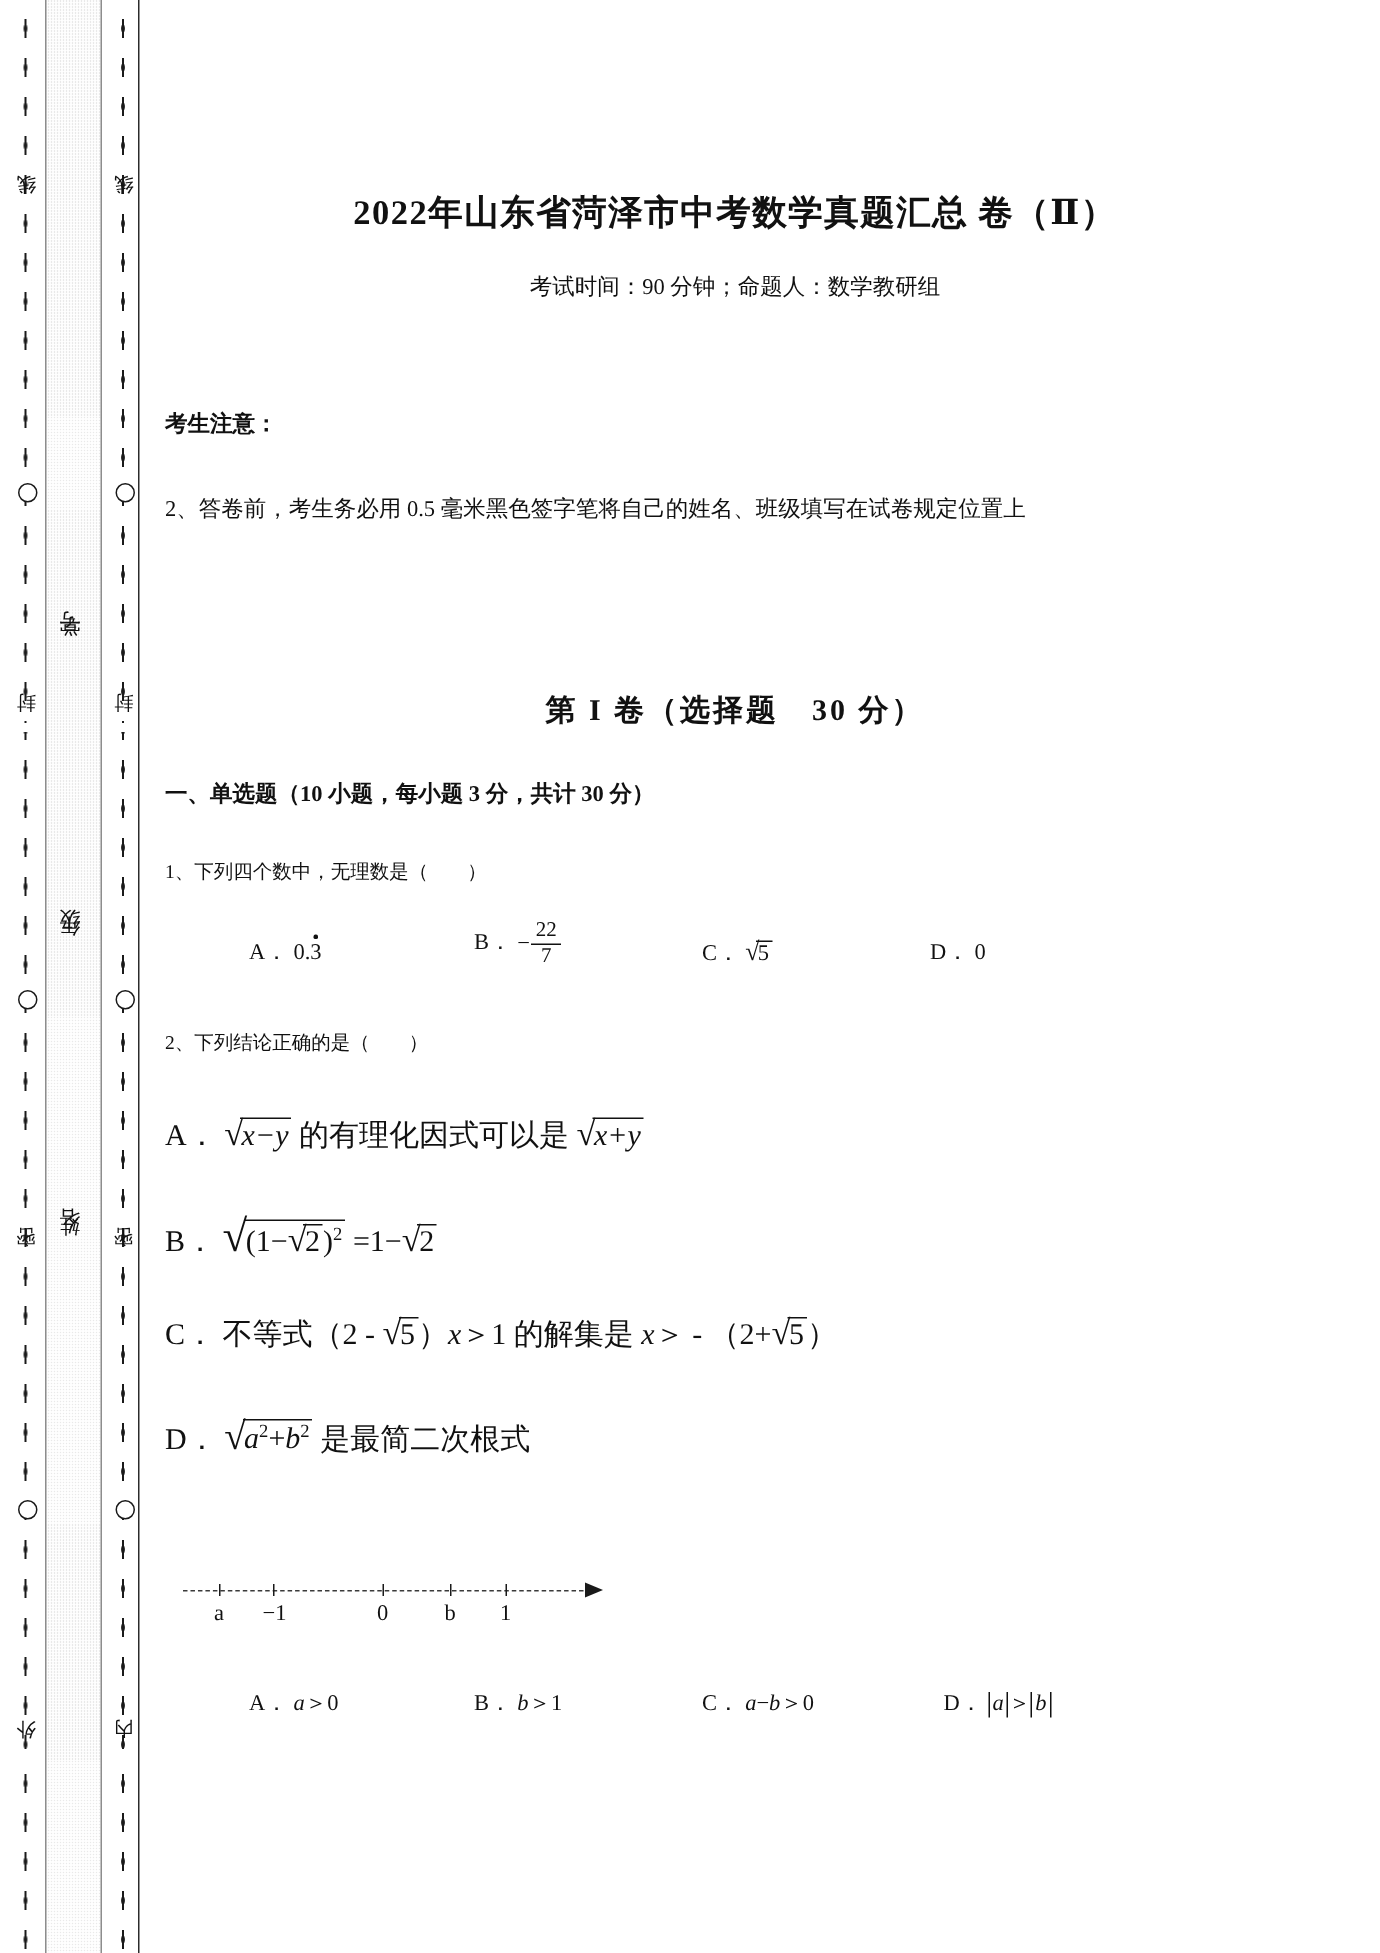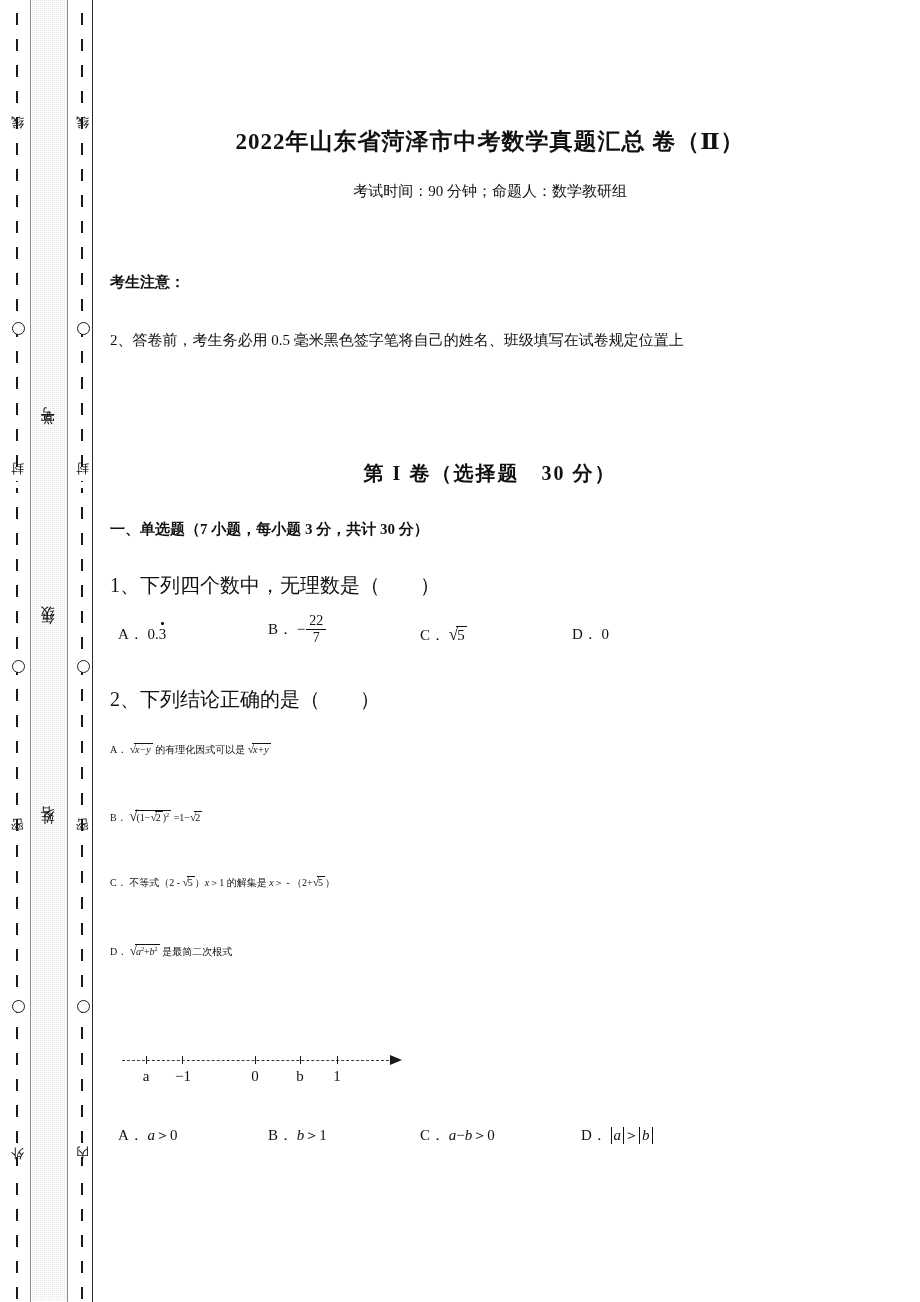--- a/index.html
+++ b/index.html
@@ -127,37 +127,38 @@
   .section-head {
     position: absolute;
     left: 0; top: 520px;
     font-size: 15px;
     font-weight: bold;
   }
 
   .qstem {
     position: absolute;
     left: 0;
-    font-size: 20px;
+    font-size: 13px;
   }
   .optrow {
     position: absolute;
     left: 0;
     width: 760px;
     font-size: 15px;
   }
   .opt {
     position: absolute;
     top: 0;
     white-space: nowrap;
+    margin-left: 48px;
   }
   .opt-block {
     position: absolute;
     left: 0;
-    font-size: 10px;
+    font-size: 20px;
     white-space: nowrap;
   }
 
   .math { font-family: "Liberation Serif", "DejaVu Serif", serif; }
   .mi { font-style: italic; }
   .frac {
     display: inline-block;
     vertical-align: -0.55em;
     text-align: center;
     font-size: 14px;
@@ -257,21 +258,21 @@
 
   <div class="content">
 
     <div class="doc-title">2022年山东省菏泽市中考数学真题汇总 卷（Ⅱ）</div>
     <div class="doc-subtitle">考试时间：90 分钟；命题人：数学教研组</div>
 
     <div class="notice-head">考生注意：</div>
     <div class="notice-item n2">2、答卷前，考生务必用 0.5 毫米黑色签字笔将自己的姓名、班级填写在试卷规定位置上</div>
 
     <div class="part-title">第 I 卷（选择题　30 分）</div>
-    <div class="section-head">一、单选题（7 小题，每小题 3 分，共计 30 分）</div>
+    <div class="section-head">一、单选题（10 小题，每小题 3 分，共计 30 分）</div>
 
     <div class="qstem" style="top:572px;">
       <span>1、</span><span>下列四个数中，无理数是（　　）</span>
     </div>
     <div class="optrow" style="top:625px;">
       <span class="opt" style="left:8px;">
         <span>A．</span>
         <span class="math">0.<span class="dotover">3</span></span>
       </span>
       <span class="opt" style="left:158px; top:-12px;">

